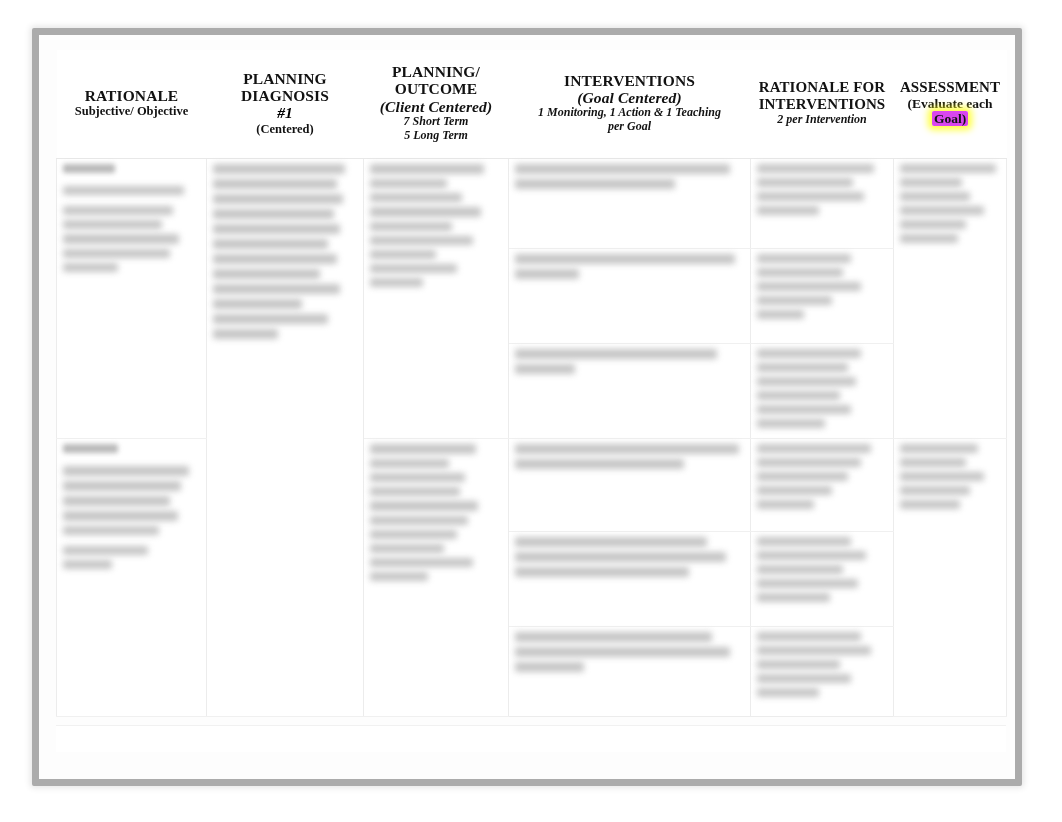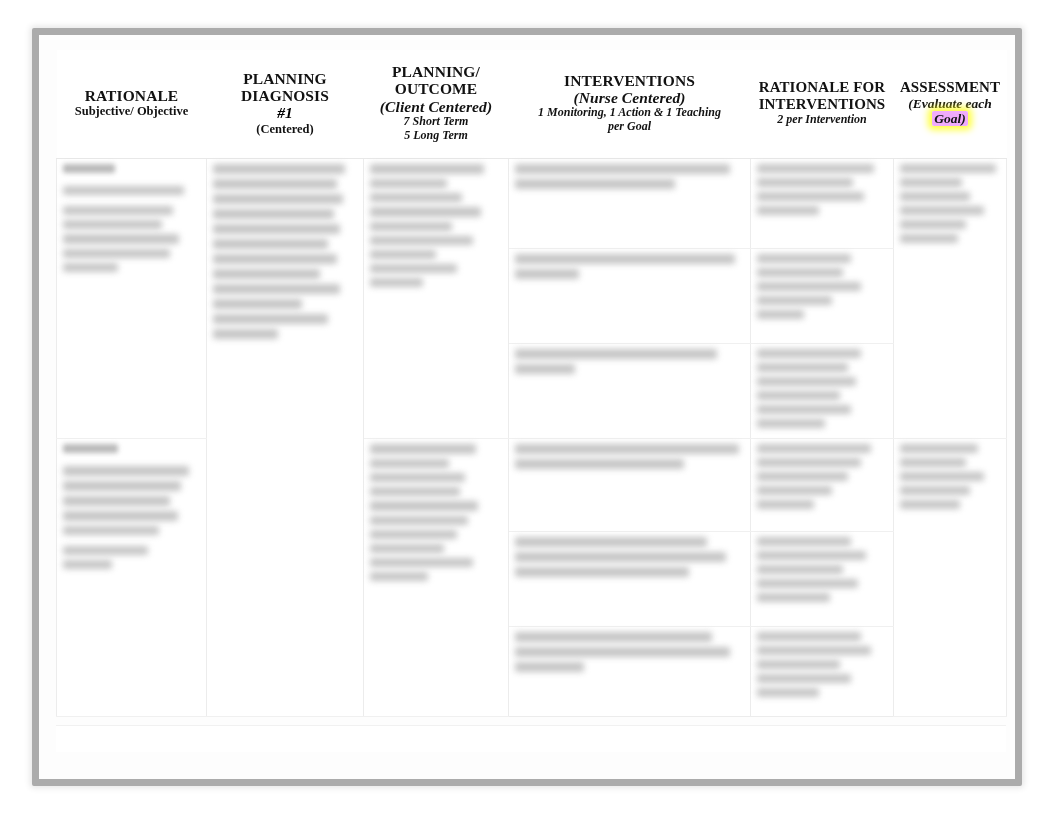--- a/index.html
+++ b/index.html
@@ -73,30 +73,30 @@
     letter-spacing: 0.1px;
     color: #121212;
   }
   .hdr-main.tight { font-size: 15px; }
   .hdr-sub {
     font-weight: bold;
     font-size: 12.5px;
     line-height: 1.14;
     color: #121212;
   }
-  .hdr-sub.ital { font-style: italic; font-size: 13.5px; }
+  .hdr-sub.ital { font-size: 13.5px; }
   .hdr-sub.ital-sm { font-style: italic; font-size: 12px; }
   .hdr-num {
     font-weight: bold;
     font-style: italic;
     font-size: 15.5px;
     line-height: 1.12;
   }
   .hl-goal {
-    background: #f0abfc;
+    background: #d946ef;
     padding: 0 2px;
     box-shadow: 0 0 7px 4px rgba(255,255,0,0.75);
     border-radius: 2px;
   }
 
   
   tbody td {
     vertical-align: top;
     padding: 5px 6px 5px 6px;
     border-right: 1px solid #ececec;
@@ -177,21 +177,21 @@
       <th>
         <div class="hdr-main">PLANNING/</div>
         <div class="hdr-main">OUTCOME</div>
         <div class="hdr-main" style="font-style:italic;">(Client Centered)</div>
         <div class="hdr-sub ital-sm">7 Short Term</div>
         <div class="hdr-sub ital-sm">5 Long Term</div>
       </th>
 
       <th>
         <div class="hdr-main">INTERVENTIONS</div>
-        <div class="hdr-main" style="font-style:italic;">(Nurse Centered)</div>
+        <div class="hdr-main" style="font-style:italic;">(Goal Centered)</div>
         <div class="hdr-sub ital-sm">1 Monitoring, 1 Action &amp; 1 Teaching</div>
         <div class="hdr-sub ital-sm">per Goal</div>
       </th>
 
       <th>
         <div class="hdr-main tight">RATIONALE FOR</div>
         <div class="hdr-main tight">INTERVENTIONS</div>
         <div class="hdr-sub ital-sm">2 per Intervention</div>
       </th>
 

